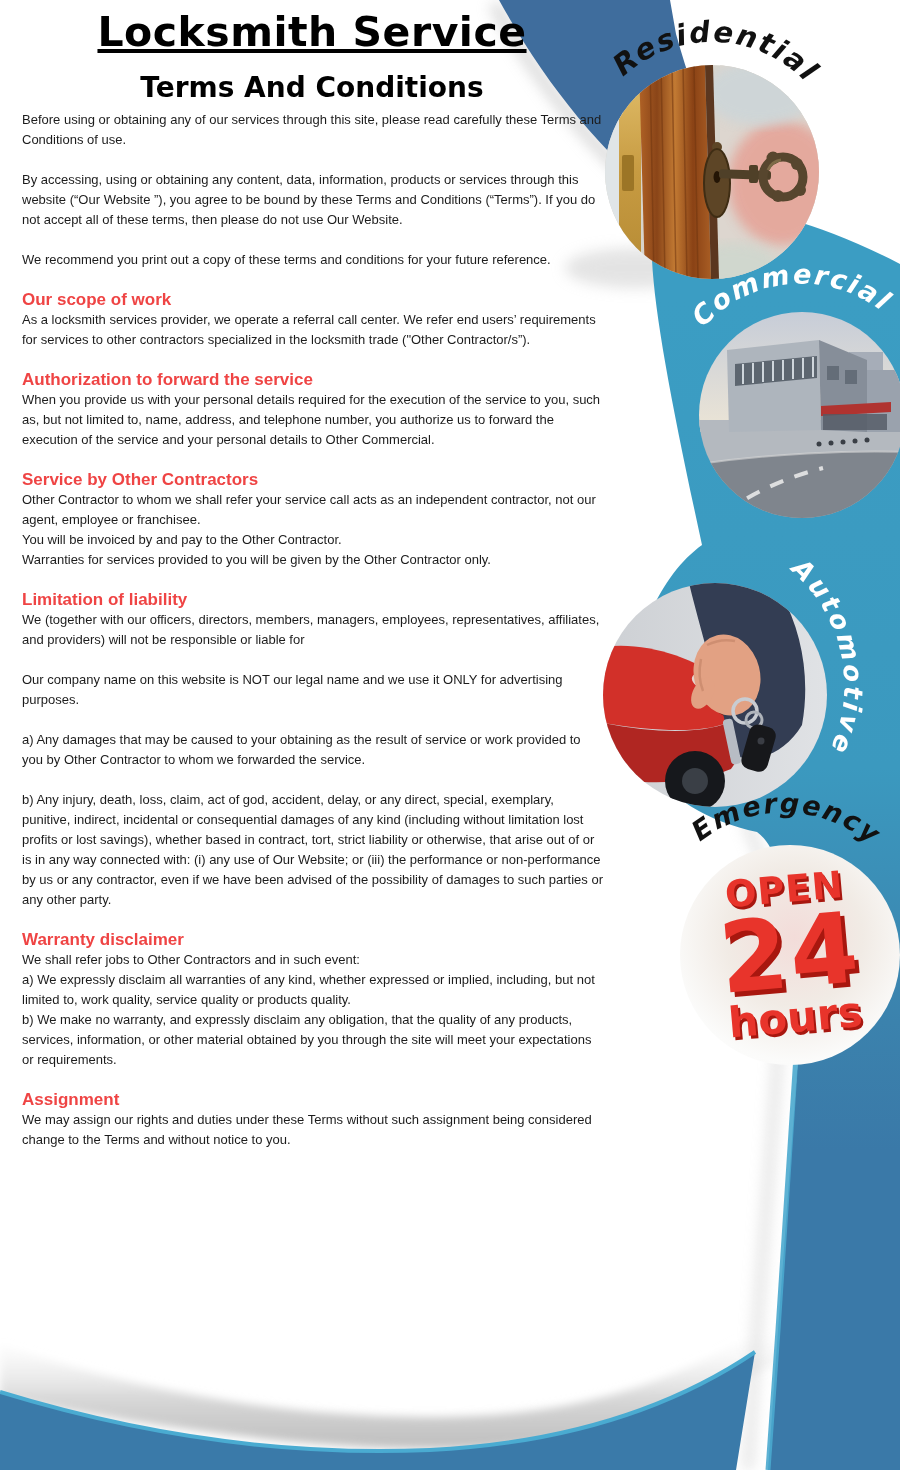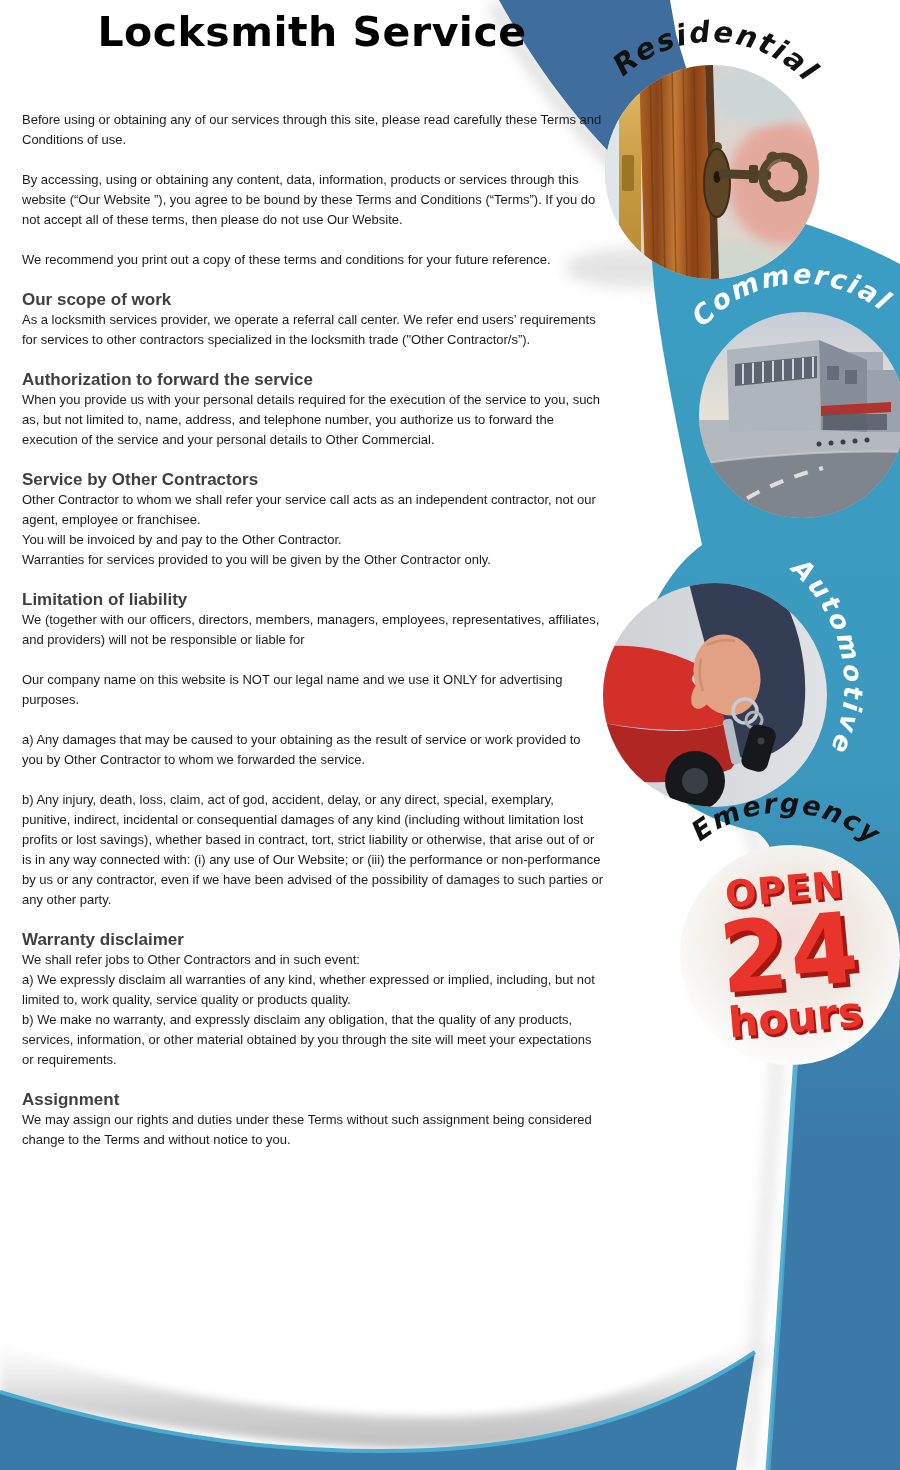--- a/index.html
+++ b/index.html
@@ -3,27 +3,27 @@
 <meta charset="utf-8">
 <style>
   html,body{margin:0;padding:0;background:#fff;}
   .page{position:relative;width:900px;height:1470px;background:#fff;overflow:hidden;
         font-family:"Liberation Sans","DejaVu Sans",sans-serif;color:#1c1c1c;}
   .bg,.labels{position:absolute;left:0;top:0;width:900px;height:1470px;}
   .labels{pointer-events:none;}
 
   header{position:absolute;left:22px;top:8px;width:580px;text-align:center;color:#000;}
   .title{margin:0;font-size:41px;font-weight:bold;letter-spacing:.5px;
-         font-family:"DejaVu Sans","Liberation Sans",sans-serif;}
+         font-family:"DejaVu Sans","Liberation Sans",sans-serif;text-decoration:underline;}
   .subtitle{margin:15px 0 0 0;font-size:28px;font-weight:bold;
          font-family:"DejaVu Sans","Liberation Sans",sans-serif;}
 
   .terms{position:absolute;left:22px;top:110px;width:582px;}
   .sec{margin-bottom:20px;}
-  .sec h3{margin:0;font-size:17px;line-height:20px;font-weight:bold;color:#404040;}
+  .sec h3{margin:0;font-size:17px;line-height:20px;font-weight:bold;color:#ef4444;}
   .sec p{margin:0;font-size:13px;line-height:20px;white-space:pre-line;}
 
   .circle{position:absolute;border-radius:50%;overflow:hidden;}
   #res {left:605px;top:65px;width:214px;height:214px;}
   #com {left:699px;top:312px;width:206px;height:206px;}
   #auto{left:603px;top:583px;width:224px;height:224px;}
   #emg {left:680px;top:845px;width:220px;height:220px;
         background:radial-gradient(circle at 52% 42%, #f3dcd9 0%, #f1ebe5 40%, #fbfbfa 72%, #ffffff 100%);
         display:flex;align-items:center;justify-content:center;}
   .open-wrap{transform:rotate(-5deg);text-align:center;width:100%;font-weight:bold;color:#e8342b;
@@ -69,20 +69,21 @@
 
     <path fill="#3a7aa9" d="M 0,1392 C 150,1438 290,1456 430,1450 C 590,1442 690,1396 755,1352 L 736,1470 L 0,1470 Z"></path>
     <path fill="none" stroke="#4aabd1" stroke-width="4" d="M 0,1392 C 150,1438 290,1456 430,1450 C 590,1442 690,1396 755,1352"></path>
 
     <path fill="url(#bandGrad)" d="M 652,260 C 655,320 675,420 702,545 C 660,575 628,645 630,715 C 633,775 690,818 757,832 C 786,852 798,940 800,1030 L 778,1330 L 768,1470 L 900,1470 L 900,264 C 858,242 820,228 792,220 C 756,248 700,256 652,260 Z"></path>
     <path fill="none" stroke="#4aa9ce" stroke-width="5" opacity="0.9" d="M 799,1010 L 778,1330 L 768,1470"></path>
   </svg>
 
   <header>
     <h1 class="title">Locksmith Service</h1>
+    <h2 class="subtitle">Terms And Conditions</h2>
   </header>
 
   <main class="terms">
     <section class="sec">
         <h3></h3>
         <p>Before using or obtaining any of our services through this site, please read carefully these Terms and Conditions of use.</p>
       </section>
     <section class="sec">
         <h3></h3>
         <p>By accessing, using or obtaining any content, data, information, products or services through this website (“Our Website ”), you agree to be bound by these Terms and Conditions (“Terms”). If you do not accept all of these terms, then please do not use Our Website.</p>

